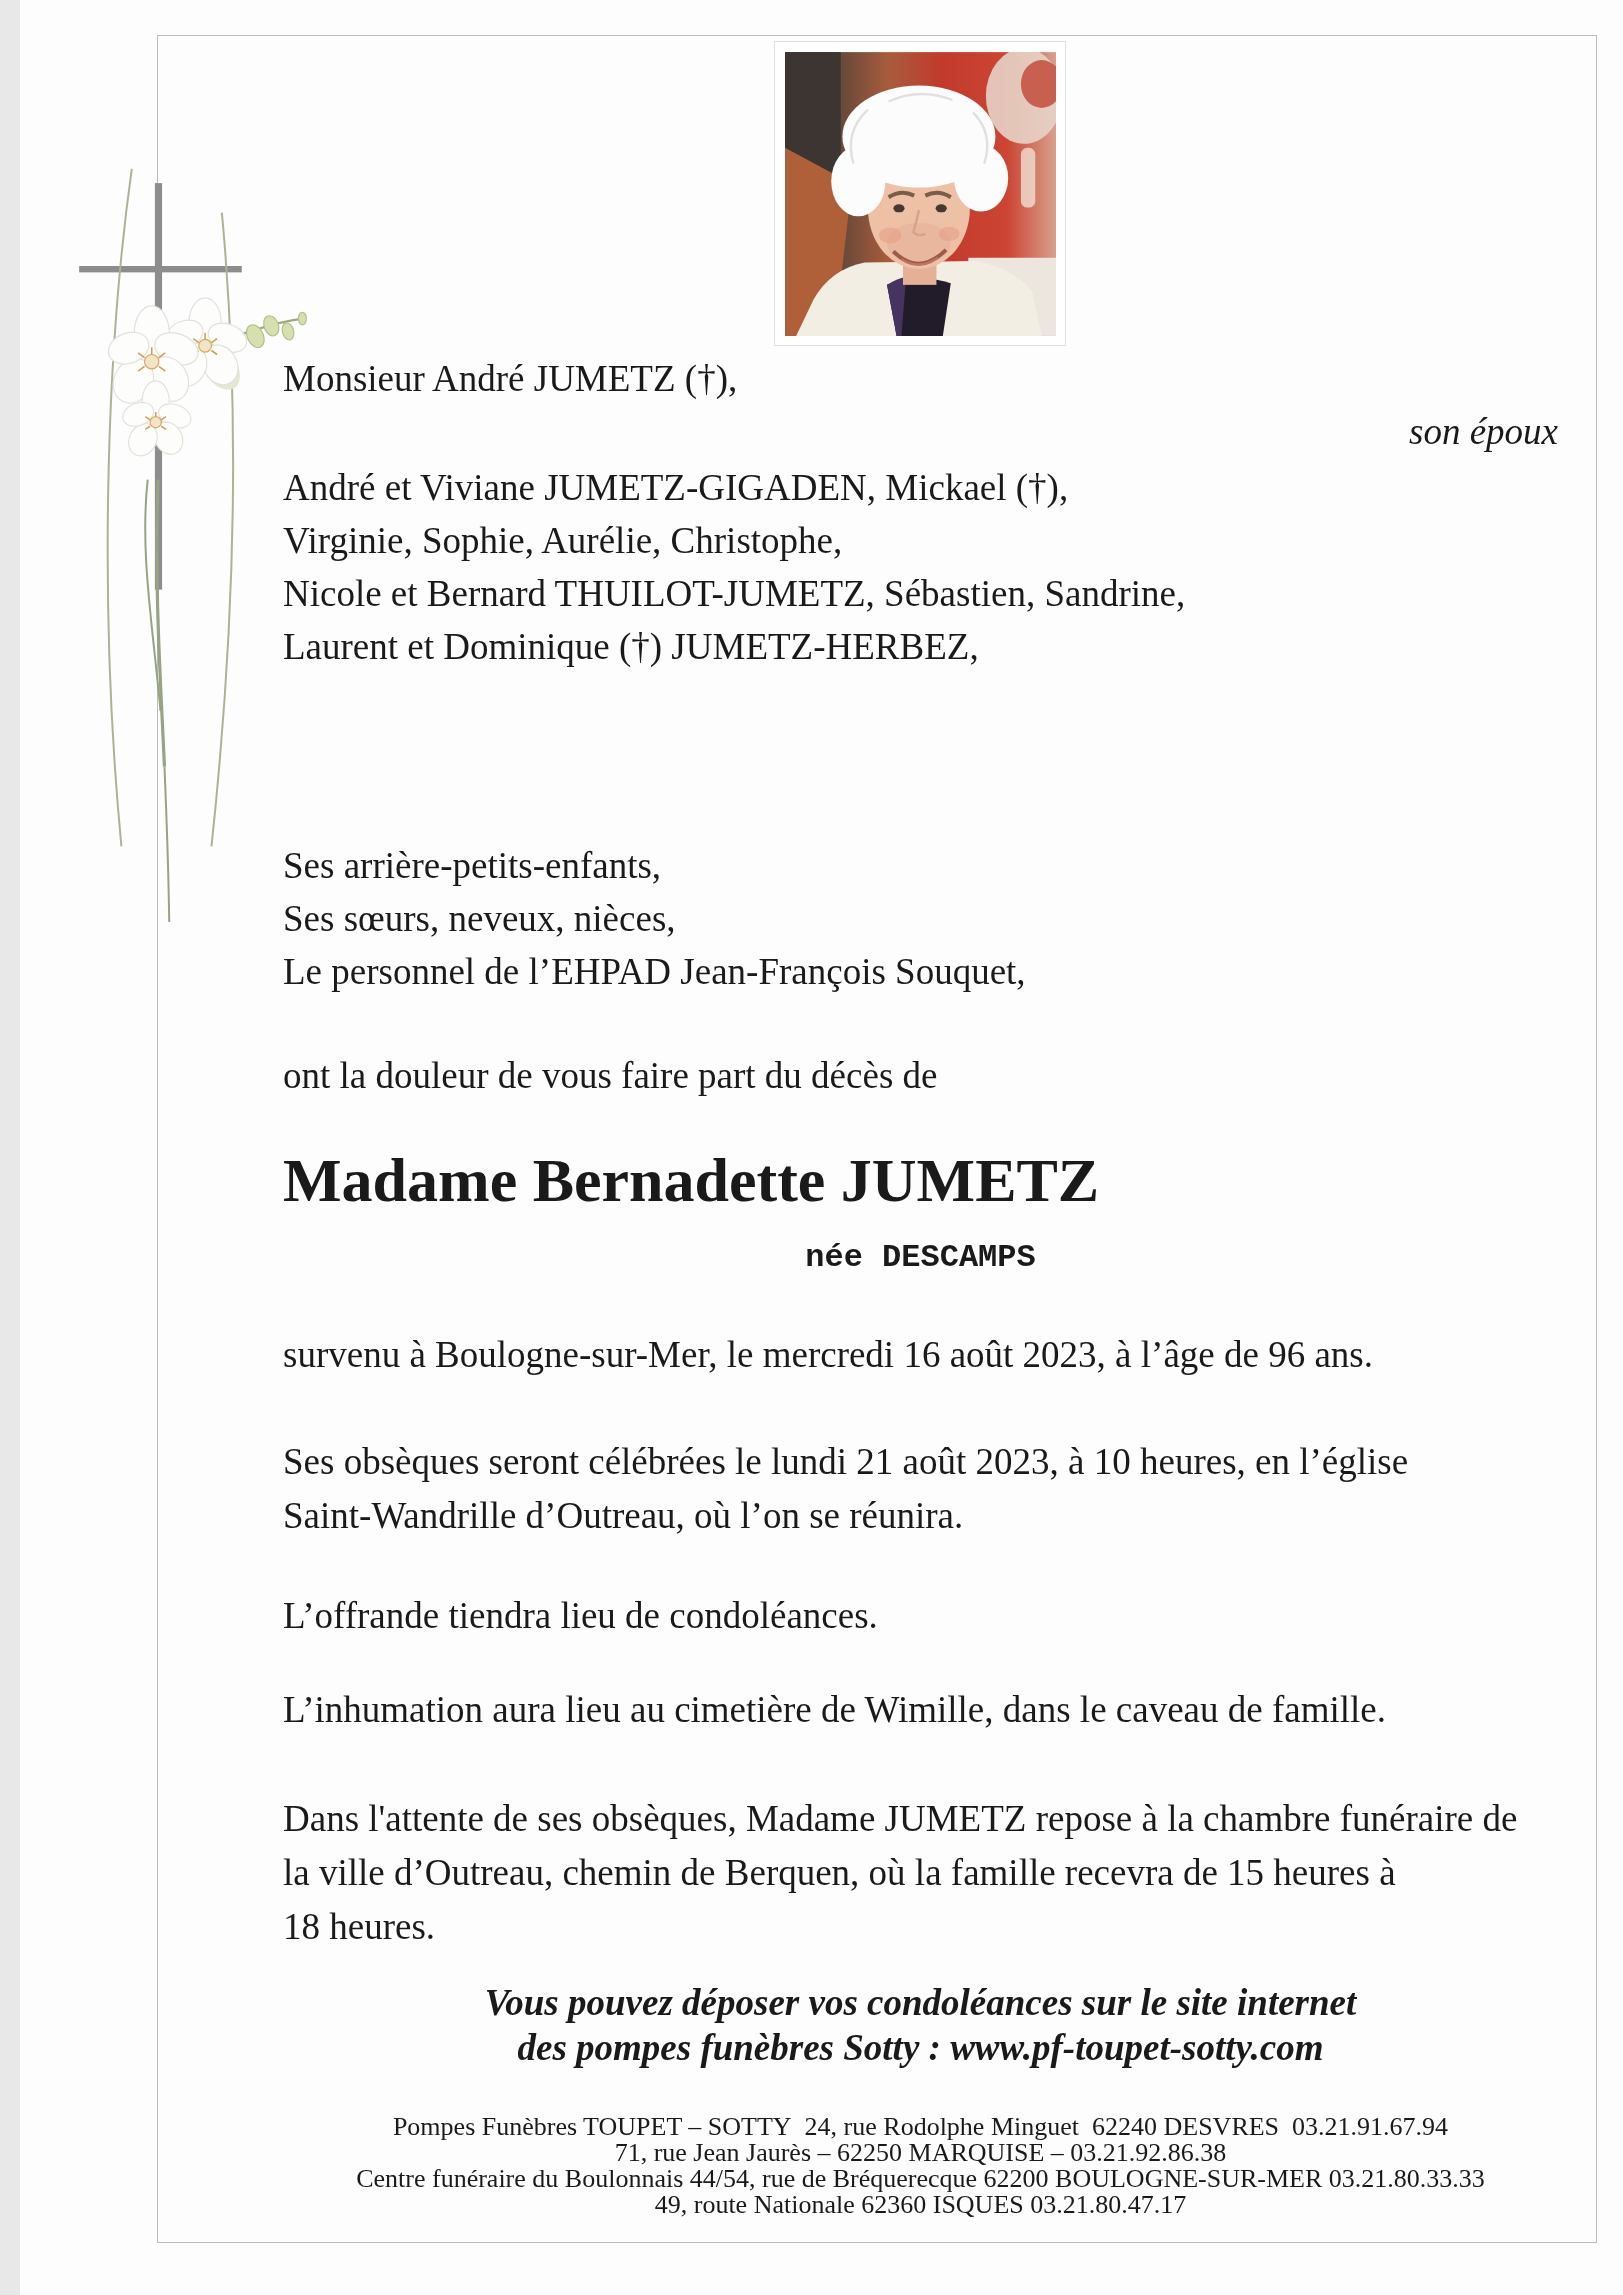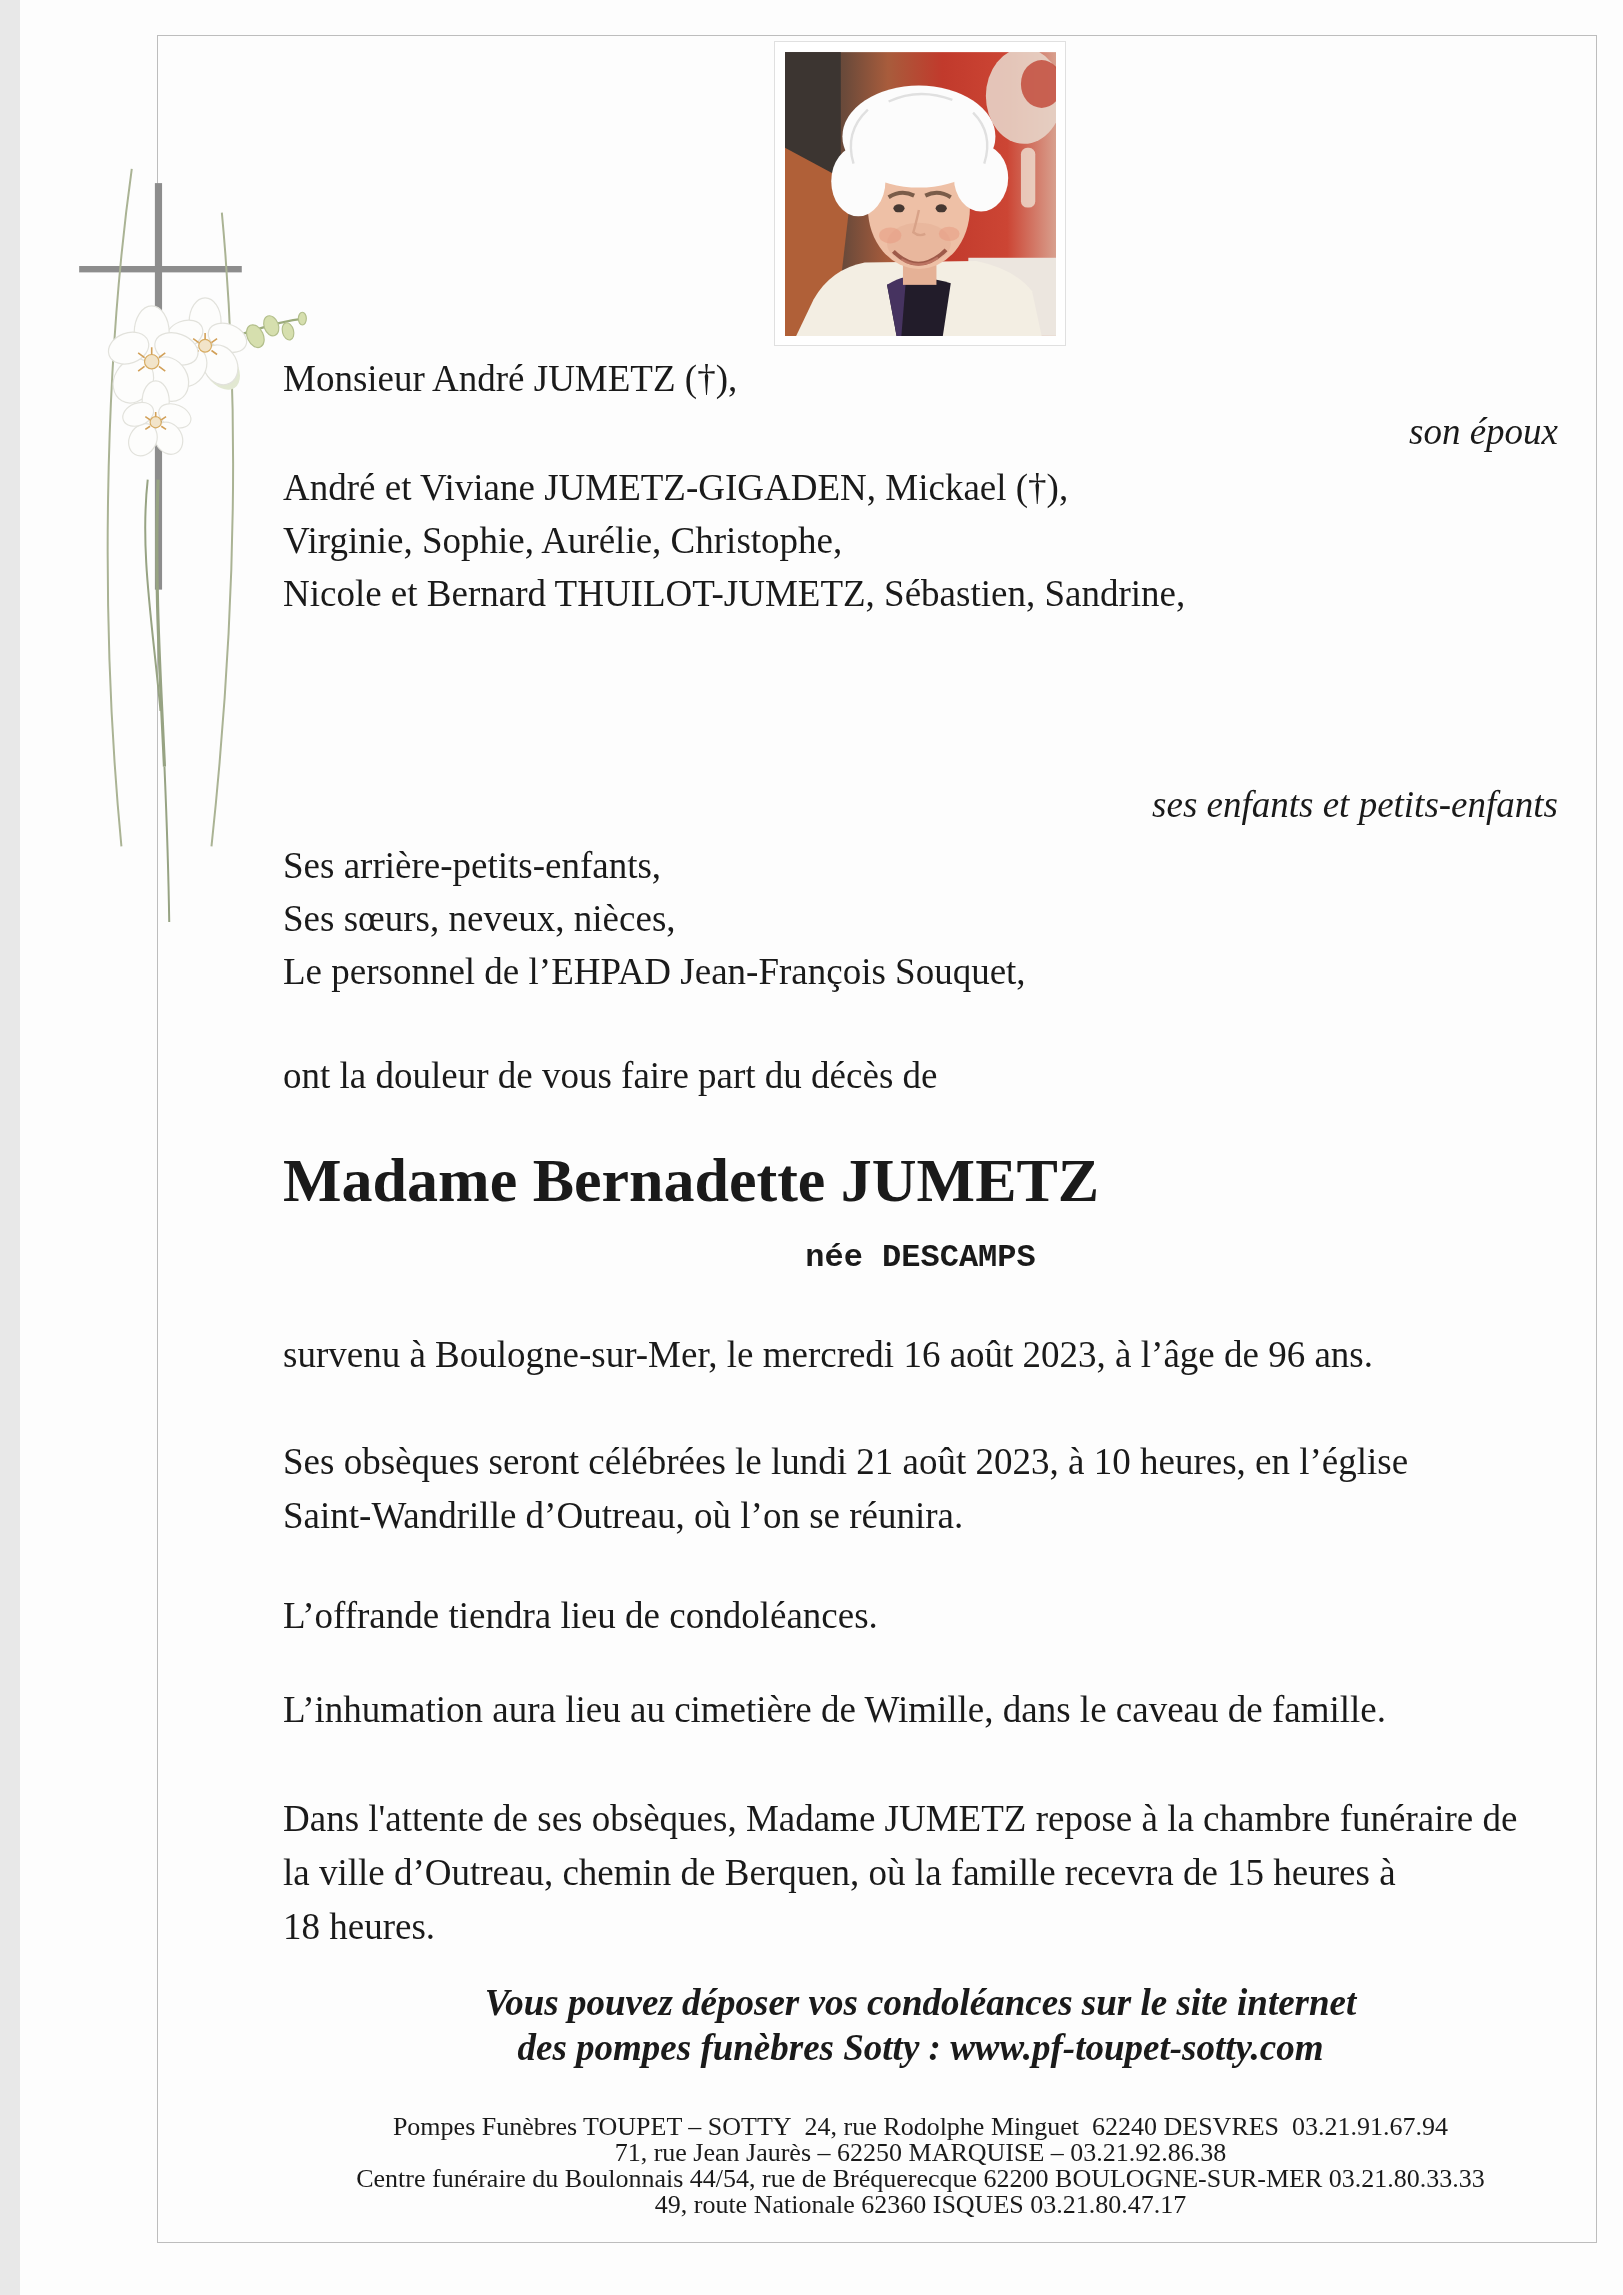--- a/index.html
+++ b/index.html
@@ -155,22 +155,22 @@
     </svg>
   </div>
 
   <div class="line" style="top:357px">Monsieur André JUMETZ (†),</div>
   <div class="line right italic" style="top:410px">son époux</div>
 
   <div class="textblock" style="top:461px">
     <div class="block-line">André et Viviane JUMETZ-GIGADEN, Mickael (†),</div>
     <div class="block-line">Virginie, Sophie, Aurélie, Christophe,</div>
     <div class="block-line">Nicole et Bernard THUILOT-JUMETZ, Sébastien, Sandrine,</div>
-  </div>
-  <div class="line right italic" style="top:783px">ses enfants et petits-enfants</div>
+    <div class="block-line">Laurent et Dominique (†) JUMETZ-HERBEZ,</div>
+  </div>
 
   <div class="textblock" style="top:839px">
     <div class="block-line">Ses arrière-petits-enfants,</div>
     <div class="block-line">Ses sœurs, neveux, nièces,</div>
     <div class="block-line">Le personnel de l’EHPAD Jean-François Souquet,</div>
   </div>
 
   <div class="line" style="top:1054px">ont la douleur de vous faire part du décès de</div>
 
   <div class="title-name" style="top:1148px">Madame Bernadette JUMETZ</div>

